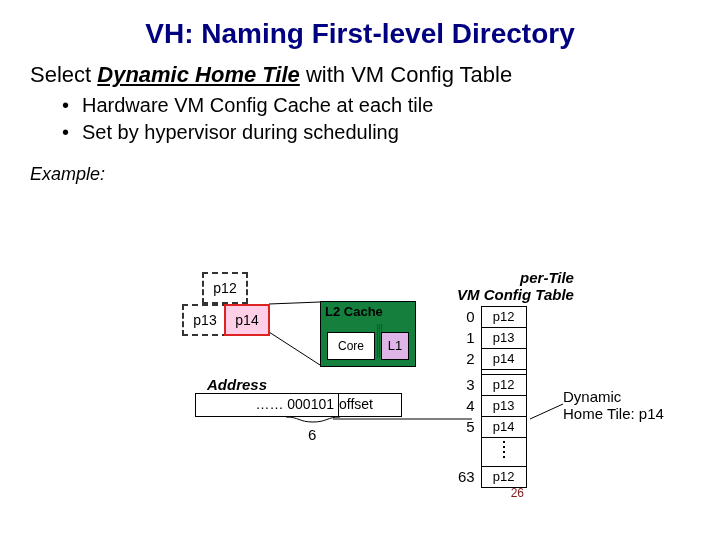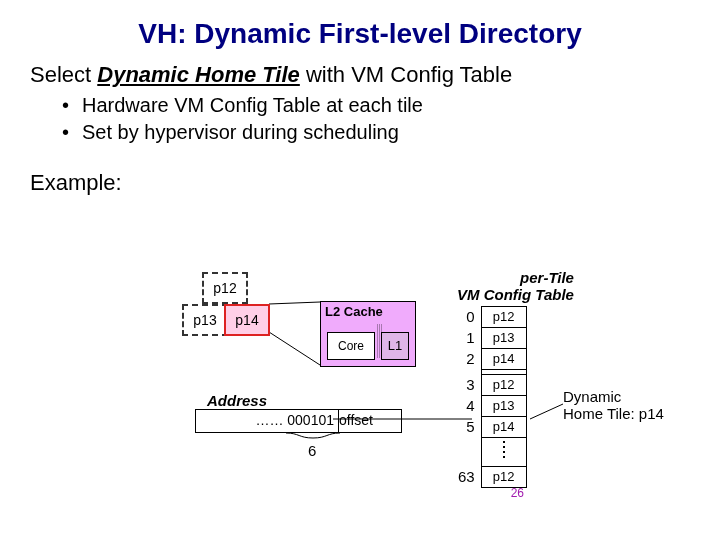--- a/index.html
+++ b/index.html
@@ -45,22 +45,23 @@
     list-style: none;
     position: relative;
     margin-bottom: 4px;
   }
   ul.bullets li::before {
     content: "•";
     position: absolute;
     left: -20px;
   }
   .example-label {
-    font-size: 22px;
-    margin-top: 26px;
+    font-size: 18px;
+    margin-top: 20px;
+    font-style: italic;
   }
   
   .cluster {
     position: absolute;
     left: 182px;
     top: 272px;
   }
   .tile {
     position: absolute;
     width: 42px;
@@ -83,21 +84,21 @@
   .l2fig {
     position: absolute;
     left: 320px;
     top: 301px;
     width: 120px;
   }
   .l2box {
     width: 94px;
     height: 64px;
     border: 1px solid #000;
-    background: #f0abfc;
+    background: #15803d;
     position: relative;
   }
   .l2box .l2lbl {
     position: absolute;
     top: 2px; left: 4px;
     font-size: 13px;
     font-weight: bold;
   }
   .l2box .corebox {
     position: absolute;
@@ -129,21 +130,20 @@
   .addrblock {
     position: absolute;
     left: 195px;
     top: 376px;
     font-size: 15px;
   }
   .addrblock .alabel {
     font-weight: bold;
     font-style: italic;
     margin-left: 12px;
-    margin-top: 16px;
   }
   .addrrow {
     display: flex;
     border: 1px solid #000;
     height: 22px;
   }
   .addrrow .bits {
     width: 134px;
     border-right: 1px solid #000;
     font-size: 14px;
@@ -227,28 +227,28 @@
     position: absolute;
     left: 0; top: 0;
     width: 720px; height: 540px;
     pointer-events: none;
   }
 </style>
 </head>
 <body>
 
 <div class="slide">
-  <div class="title">VH: Dynamic First-level Directory</div>
+  <div class="title">VH: Naming First-level Directory</div>
 
   <div class="body">
     <div class="lead">
       <span>Select </span><span class="dht">Dynamic Home Tile</span><span> with VM Config Table</span>
     </div>
     <ul class="bullets">
-      <li>Hardware VM Config Table at each tile</li>
+      <li>Hardware VM Config Cache at each tile</li>
       <li>Set by hypervisor during scheduling</li>
     </ul>
     <div class="example-label">Example:</div>
   </div>
 
   <div class="cluster">
     <div class="tile dashed-top p12">p12</div>
     <div class="tile p13">p13</div>
     <div class="tile p14">p14</div>
   </div>
@@ -331,14 +331,14 @@
   <svg class="lines">
 
     <line x1="269" y1="304" x2="320" y2="302" stroke="#000" stroke-width="1"></line>
     <line x1="269" y1="332" x2="320" y2="365" stroke="#000" stroke-width="1"></line>
 
     <line x1="333" y1="419" x2="472" y2="419" stroke="#000" stroke-width="1"></line>
 
     <line x1="530" y1="419" x2="563" y2="404" stroke="#000" stroke-width="1"></line>
   </svg>
 
-  <div style="position:absolute; right:196px; bottom:40px; font-size:12px; color:#a21caf">26</div>
+  <div style="position:absolute; right:196px; bottom:40px; font-size:12px; color:#7f1d1d">26</div>
 </div>
 
 </body></html>

